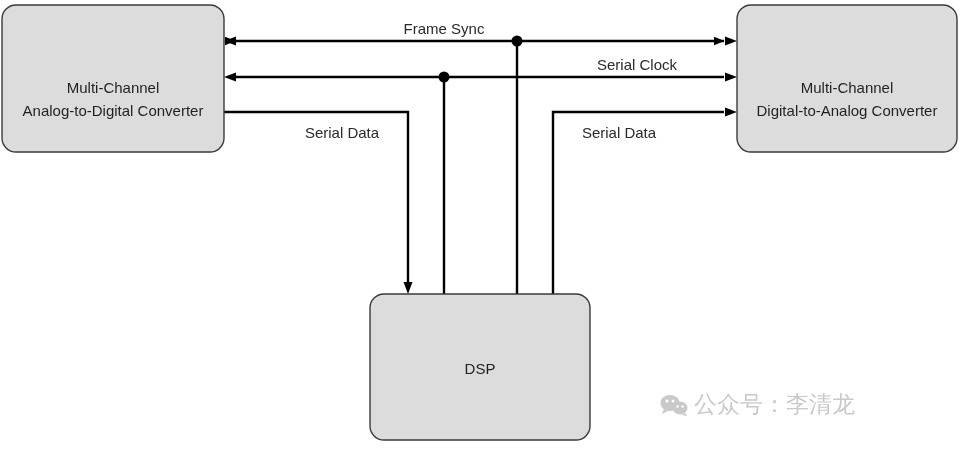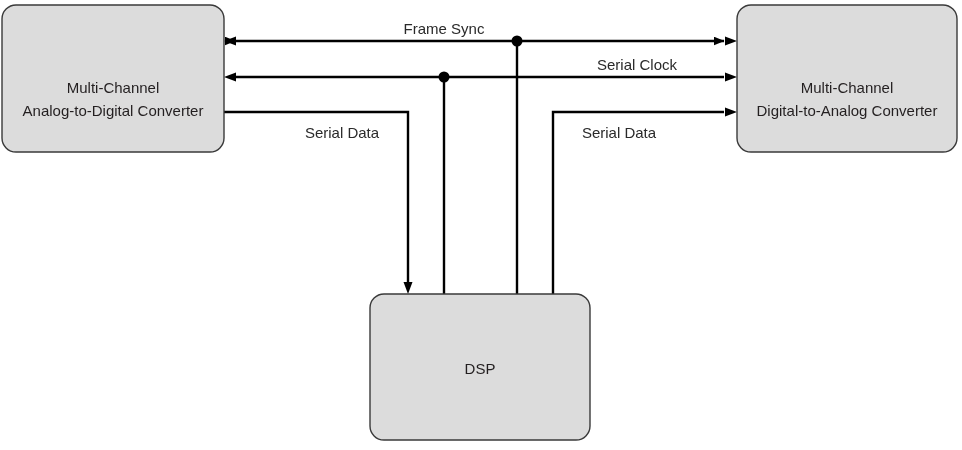--- a/index.html
+++ b/index.html
@@ -124,15 +124,29 @@
     </g>
 
     <g>
       <text class="wire-label" x="444" y="30">Frame Sync</text>
       <text class="wire-label" x="637" y="66">Serial Clock</text>
       <text class="wire-label" x="342" y="134">Serial Data</text>
       <text class="wire-label" x="619" y="134">Serial Data</text>
     </g>
   </svg>
 
+  <div class="watermark" id="watermark-a">
+    <span class="wm-icon">
+      <svg width="28" height="22" viewBox="0 0 28 22">
+        <ellipse cx="10" cy="9" rx="9.5" ry="8" fill="#c9c9c9"></ellipse>
+        <path d="M4,15 L2,20 L8,17 Z" fill="#c9c9c9"></path>
+        <ellipse cx="20" cy="14" rx="7.5" ry="6.5" fill="#c9c9c9"></ellipse>
+        <path d="M25,19 L27,22 L22,21 Z" fill="#c9c9c9"></path>
+        <circle cx="7" cy="7" r="1.5" fill="#ffffff"></circle>
+        <circle cx="13" cy="7" r="1.5" fill="#ffffff"></circle>
+        <circle cx="17.5" cy="12.5" r="1.2" fill="#ffffff"></circle>
+        <circle cx="22.5" cy="12.5" r="1.2" fill="#ffffff"></circle>
+      </svg>
+    </span><span>公众号：李清龙</span>
+  </div>
 
 
 </div>
 
 </body></html>

